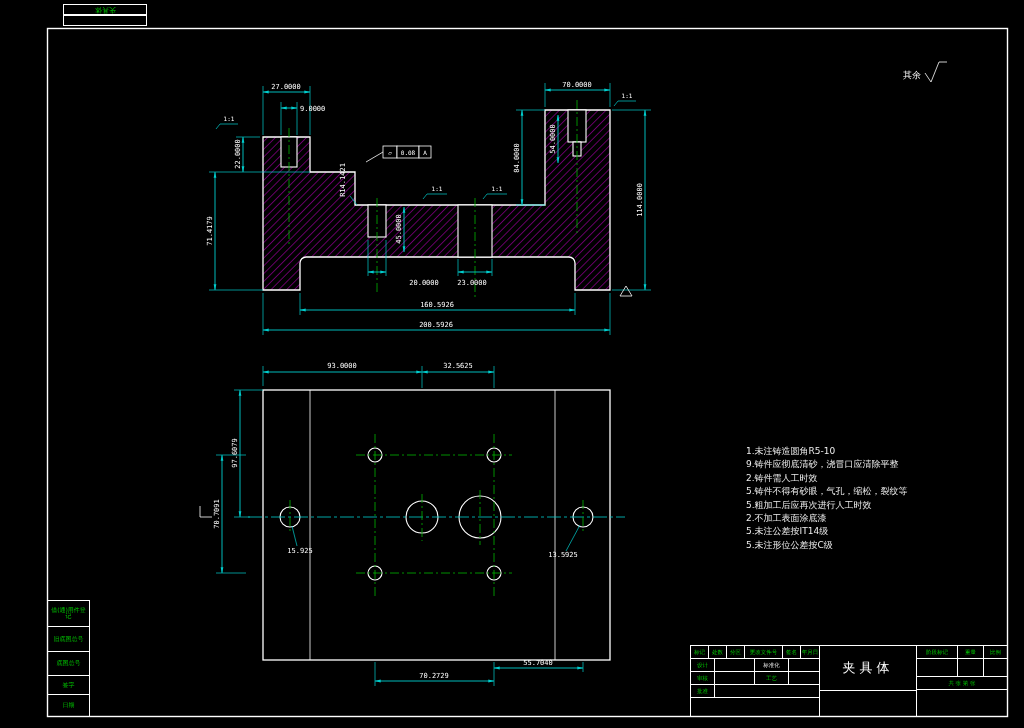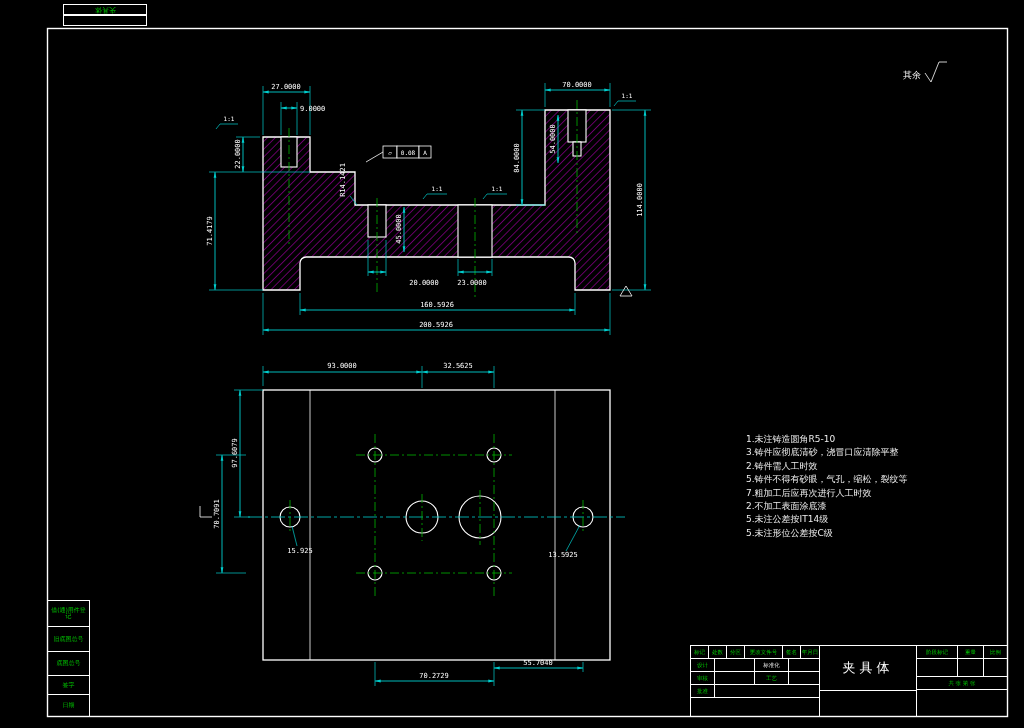--- a/index.html
+++ b/index.html
@@ -14,21 +14,21 @@
   .hfill{fill:url(#hatchp);stroke:none;}
   .extg line{stroke:#00cfcf;stroke-width:0.7;}
   .clg line{stroke:#00b400;stroke-width:0.8;stroke-dasharray:9 3 2 3;}
   .clc{stroke:#00cfcf;stroke-width:0.8;stroke-dasharray:14 3 3 3;}
   .dt{fill:#fff;font:7px "DejaVu Sans Mono",monospace;}
   .dts{fill:#fff;font:6px "DejaVu Sans Mono",monospace;}
   .cjk{fill:#fff;font:9px "DejaVu Sans",sans-serif;}
   .tf{fill:#000;stroke:#fff;stroke-width:0.8;}
 
   
-  .notes{position:absolute;left:746px;top:433px;width:220px;color:#ededed;
+  .notes{position:absolute;left:746px;top:445px;width:220px;color:#ededed;
          font-size:9px;line-height:13.4px;white-space:nowrap;}
 
   
   .tblock{position:absolute;left:690px;top:645px;width:318px;height:72px;
           border:1px solid #fff;box-sizing:border-box;display:flex;
           font-size:5.5px;color:#00c800;}
   .tb-left{width:128px;border-right:1px solid #fff;display:flex;flex-direction:column;}
   .tb-mid{width:96px;border-right:1px solid #fff;display:flex;flex-direction:column;}
   .tb-right{flex:1;display:flex;flex-direction:column;}
   .tb-r{display:flex;border-bottom:1px solid #fff;height:13px;box-sizing:border-box;}
@@ -253,24 +253,24 @@
 
   <g>
     <text class="cjk" x="903" y="78">其余</text>
     <polyline class="thin" points="925,73 931,82 939,62"></polyline>
     <line class="thin" x1="939" y1="62" x2="947" y2="62"></line>
   </g>
 </svg>
 
 <div class="notes">
   <div>1.未注铸造圆角R5-10</div>
-  <div>3.铸件应彻底清砂，浇冒口应清除平整</div>
+  <div>9.铸件应彻底清砂，浇冒口应清除平整</div>
   <div>2.铸件需人工时效</div>
   <div>5.铸件不得有砂眼，气孔，缩松，裂纹等</div>
-  <div>7.粗加工后应再次进行人工时效</div>
+  <div>5.粗加工后应再次进行人工时效</div>
   <div>2.不加工表面涂底漆</div>
   <div>5.未注公差按IT14级</div>
   <div>5.未注形位公差按C级</div>
 </div>
 
 <div class="tblock">
   <div class="tb-left">
     <div class="tb-r">
       <div class="c w18">标记</div>
       <div class="c w18">处数</div>

